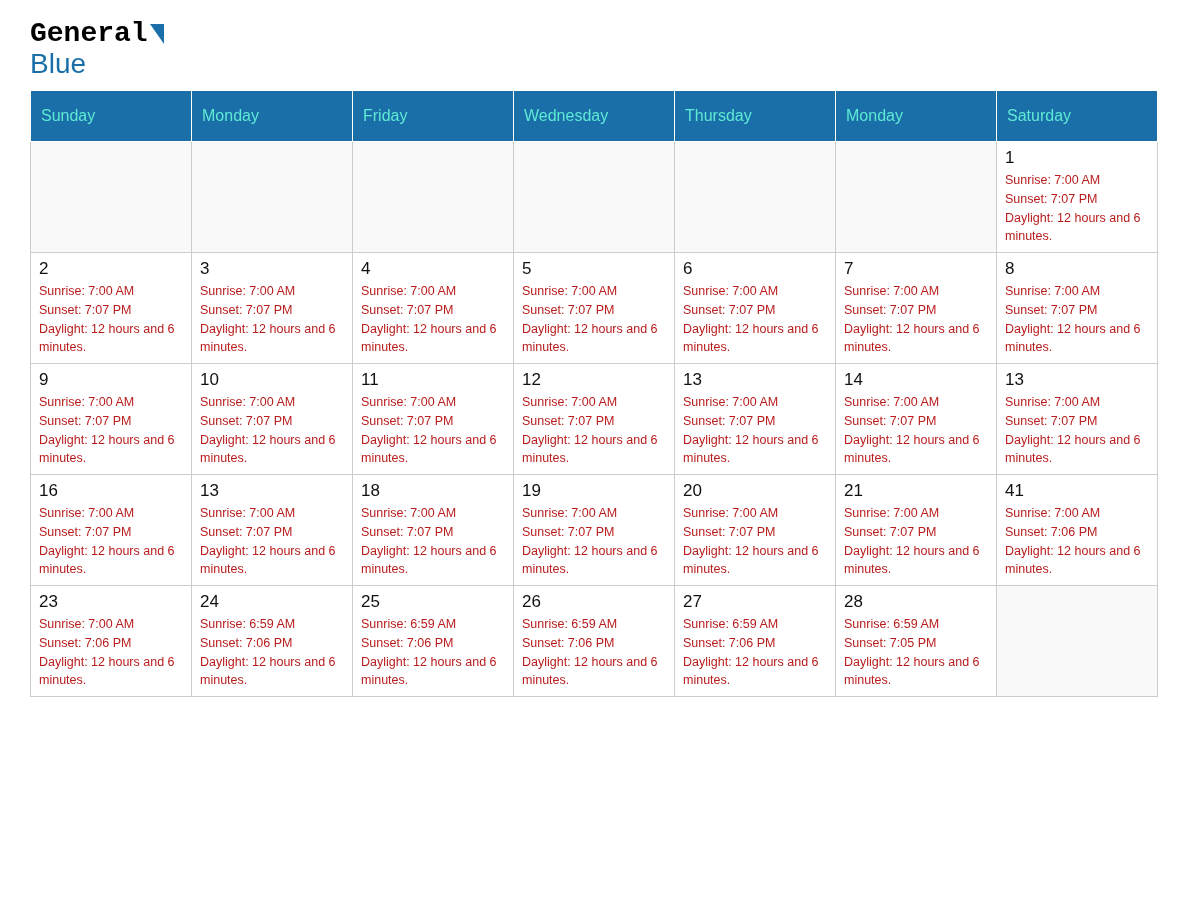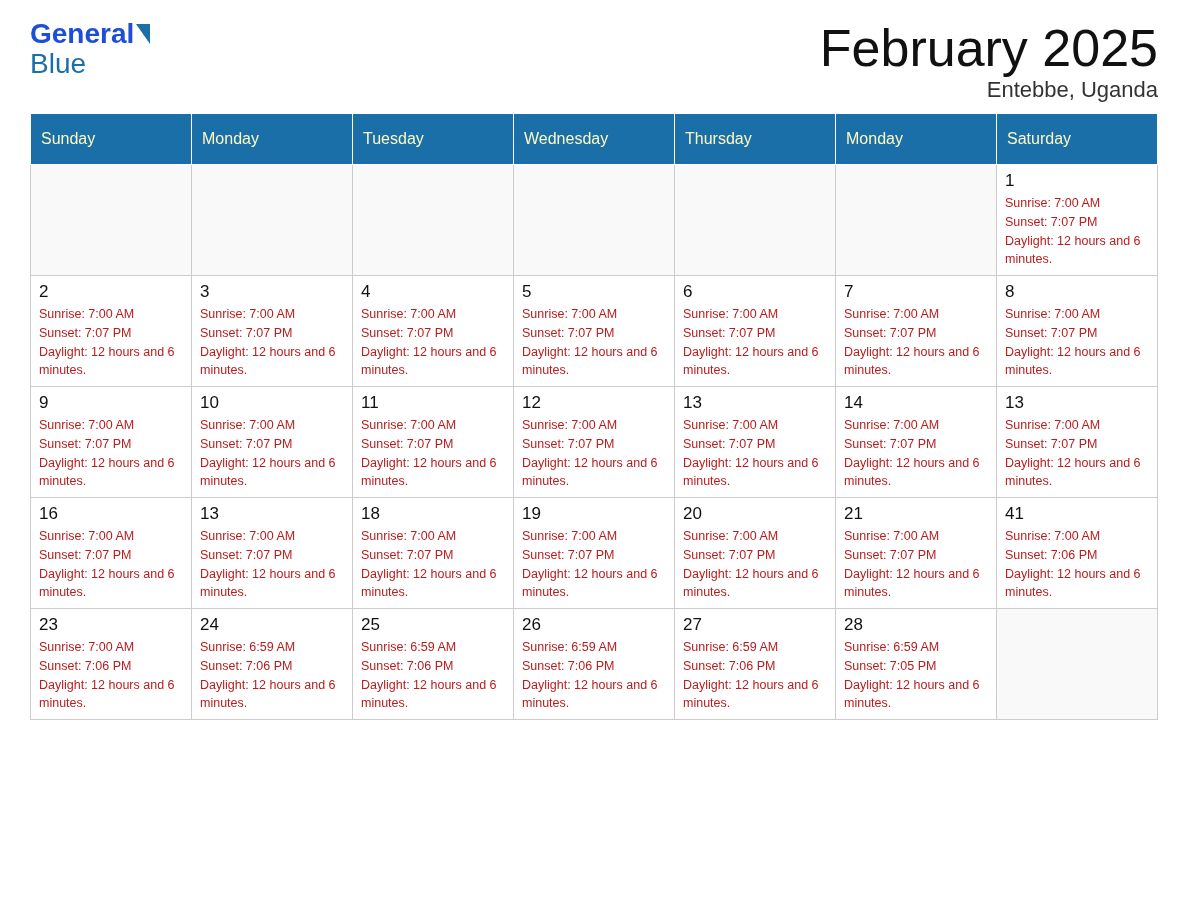--- a/index.html
+++ b/index.html
@@ -23,21 +23,21 @@
       align-items: flex-start;
     }
     .logo-text {
       display: flex;
       align-items: center;
       font-size: 28px;
       font-weight: bold;
       color: #333;
       line-height: 1;
     }
-    .logo-general { color: #1d4ed8; }
+    .logo-general { color: #000000; font-family: Liberation Mono, monospace; }
     .logo-triangle {
       width: 0;
       height: 0;
       border-left: 14px solid transparent;
       border-top: 20px solid #1a6fa8;
       margin: 0 2px;
       display: inline-block;
     }
     .logo-blue {
       color: #1a6fa8;
@@ -57,21 +57,21 @@
       font-size: 22px;
       color: #333;
     }
     .calendar {
       width: 100%;
       border-collapse: collapse;
       margin-top: 8px;
     }
     .calendar thead tr th {
       background-color: #1a6fa8;
-      color: #fef9c3;
+      color: #5eead4;
       padding: 16px 10px;
       font-size: 16px;
       font-weight: normal;
       text-align: left;
       border: 1px solid #fff;
     }
     .calendar tbody tr td {
       vertical-align: top;
       border: 1px solid #ccc;
       padding: 6px 8px;
@@ -104,32 +104,28 @@
 <div class="header">
   <div class="logo">
     <div class="logo-text">
       <span class="logo-general">General</span>
       <span class="logo-triangle"></span>
     </div>
     <div>
       <span class="logo-blue">Blue</span>
     </div>
   </div>
-  <div class="title-block">
-    <div class="month-title">February 2025</div>
-    <div class="location">Entebbe, Uganda</div>
-  </div>
 </div>
 
 <table class="calendar">
   <thead>
     <tr>
       <th>Sunday</th>
       <th>Monday</th>
-      <th>Tuesday</th>
+      <th>Friday</th>
       <th>Wednesday</th>
       <th>Thursday</th>
       <th>Monday</th>
       <th>Saturday</th>
     </tr>
   </thead>
   <tbody id="calendar-body">
   <tr>
         <td class="empty-cell"></td>
         <td class="empty-cell"></td>

